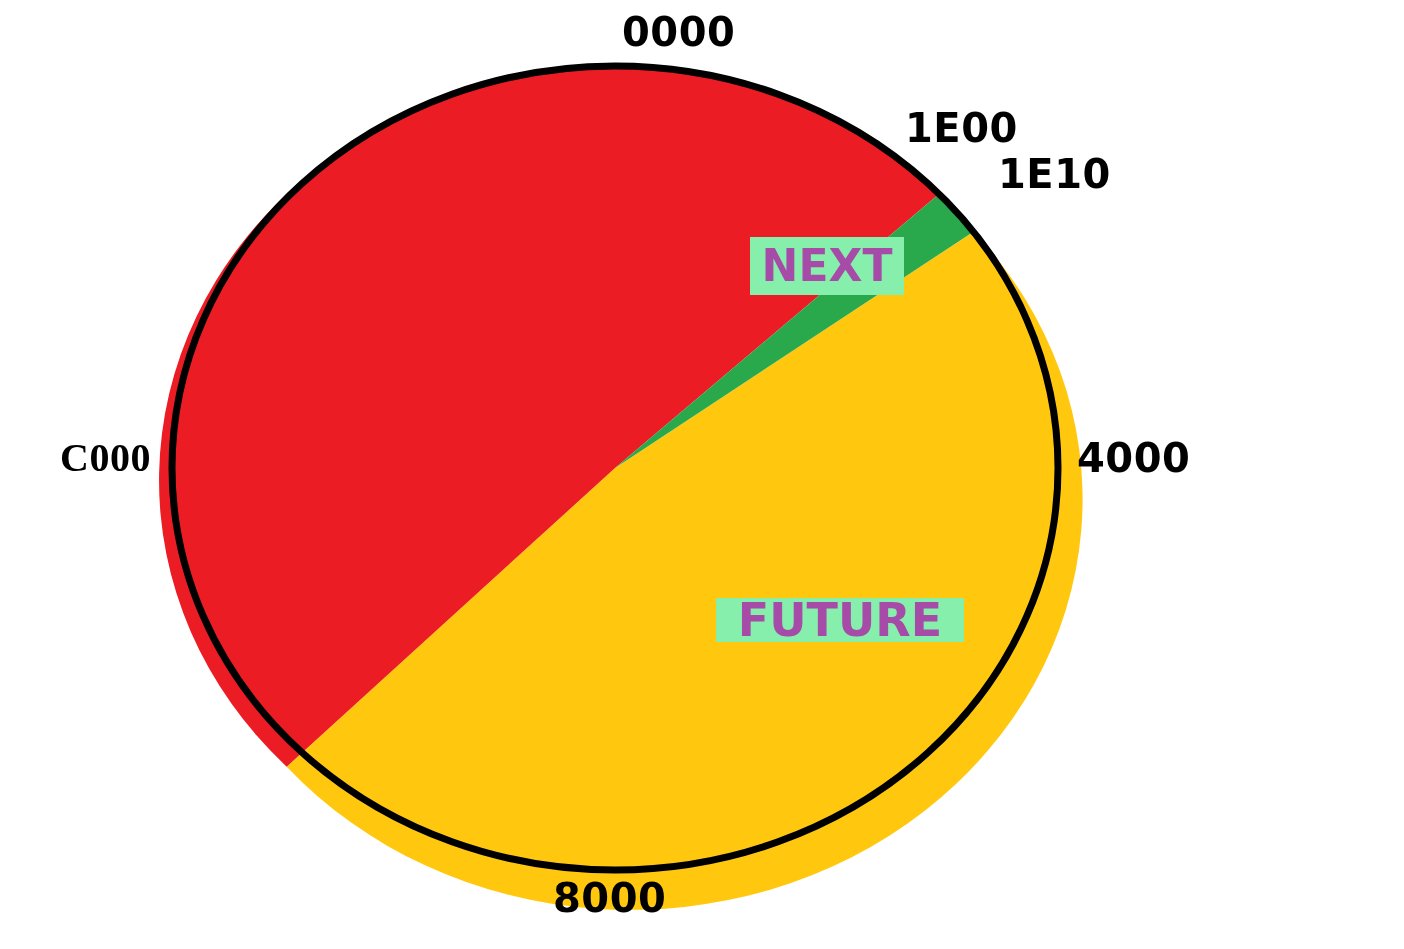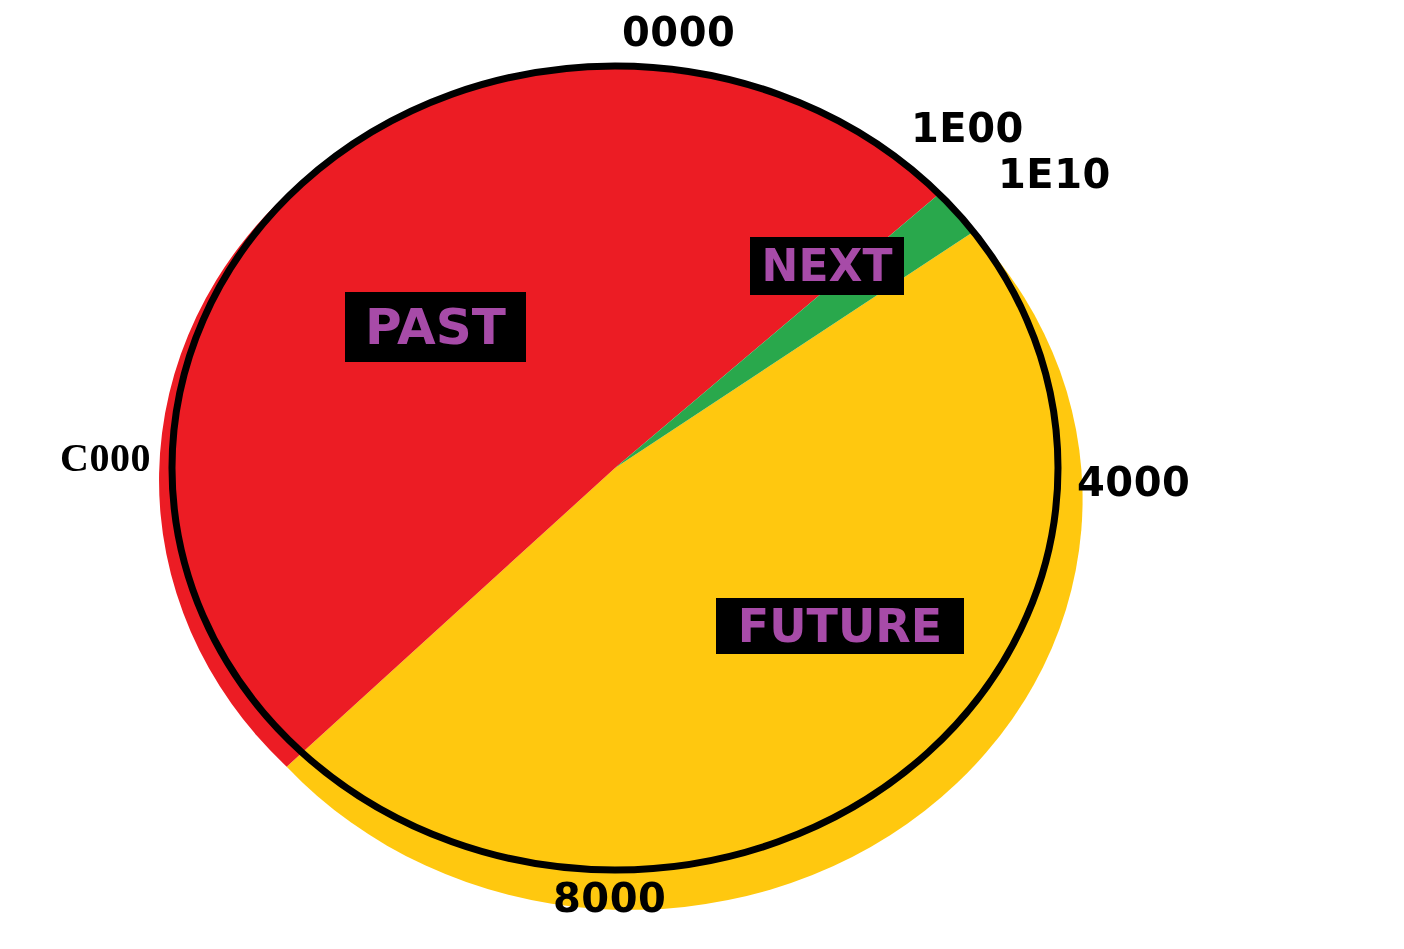--- a/index.html
+++ b/index.html
@@ -34,30 +34,30 @@
     position: absolute;
     color: #000000;
     font-family: "DejaVu Sans", sans-serif;
     font-weight: bold;
     font-size: 40px;
     letter-spacing: 0.5px;
     line-height: 1;
     white-space: nowrap;
   }
   .tick-0000  { left: 578px; top: 12px; margin-left: 44px;  }
-  .tick-1E00  { left: 905px; top: 108px; margin-left: 6px; }
+  .tick-1E00  { left: 905px; top: 108px; }
   .tick-1E10  { left: 958px; top: 154px; margin-left: 40px; }
-  .tick-4000  { left: 1077px; top: 438px; margin-top: 24px; }
+  .tick-4000  { left: 1077px; top: 438px; }
   .tick-8000  { left: 553px; top: 878px; }
   .tick-C000  { left: 60px;  top: 438px; font-family: Liberation Serif, serif; }
 
   
   .wedge-label {
     position: absolute;
-    background: #000000;
+    background: #86efac;
     color: #A74BA8;
     font-family: "DejaVu Sans", sans-serif;
     font-weight: bold;
     line-height: 1;
     white-space: nowrap;
     display: flex;
     align-items: center;
     justify-content: center;
   }
   .label-past {
@@ -65,21 +65,21 @@
     width: 181px; height: 70px;
     font-size: 50px;
   }
   .label-next {
     left: 750px; top: 237px;
     width: 154px; height: 58px;
     font-size: 44px;
   }
   .label-future {
     left: 716px; top: 598px;
-    width: 248px; height: 56px;
+    width: 248px; height: 44px;
     font-size: 46px;
   }
 </style>
 </head>
 <body>
 
 <div id="stage">
 
   <svg class="pie-svg" viewBox="0 0 1404 949">
 
@@ -106,19 +106,18 @@
   <div class="tick-label tick-1E00">1E00</div>
 
   <div class="tick-label tick-1E10">1E10</div>
 
   <div class="tick-label tick-4000">4000</div>
 
   <div class="tick-label tick-8000">8000</div>
 
   <div class="tick-label tick-C000">C000</div>
 
-  <div class="wedge-label label-past">PAST</div>
 
   <div class="wedge-label label-next">NEXT</div>
 
   <div class="wedge-label label-future">FUTURE</div>
 
 </div>
 
 </body></html>

